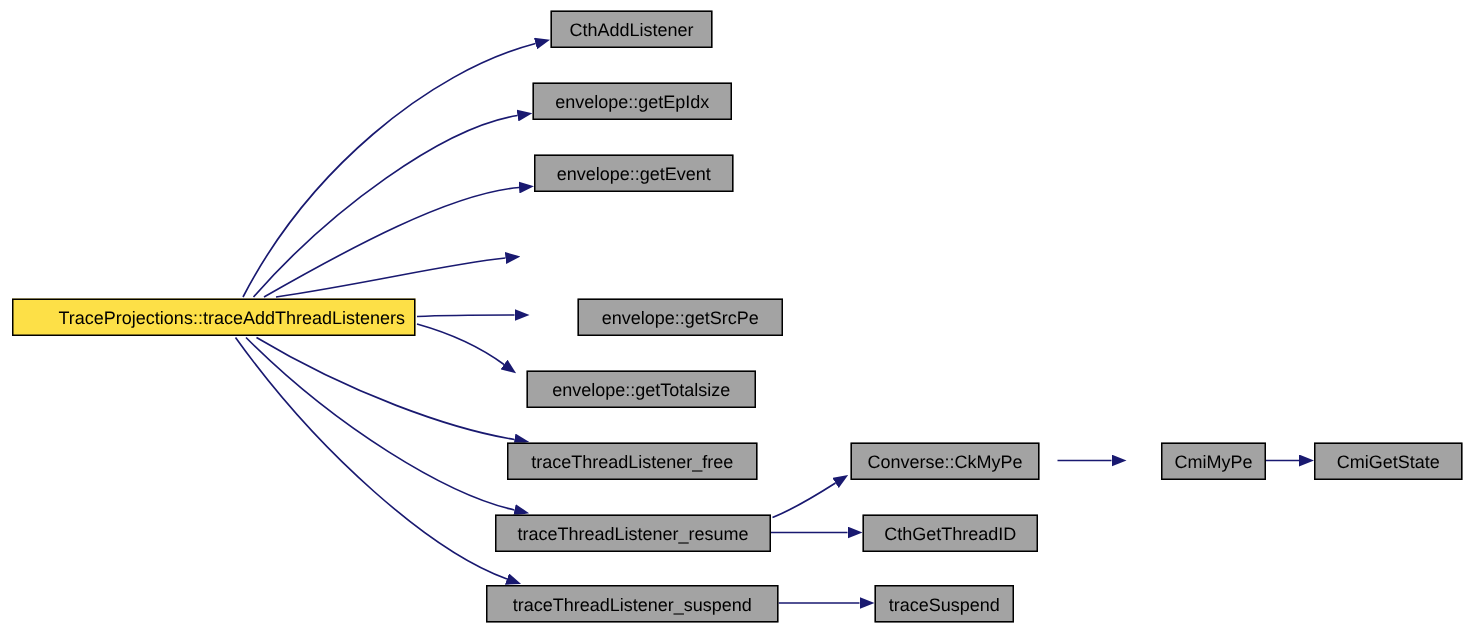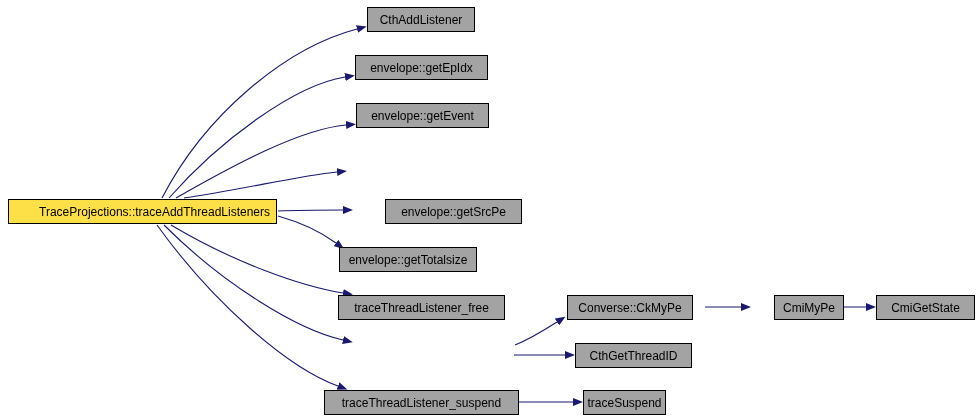--- a/index.html
+++ b/index.html
@@ -23,27 +23,27 @@
     font-size:12px;line-height:1;white-space:nowrap;
   }
   .node.focus{background:#fde047;padding-left:24px;}
   
   .n-main        {left:8px;  top:199px;width:269px;}
   .n-cthadd      {left:367px;top:7px;  width:108px;}
   .n-getepidx    {left:355px;top:55px; width:133px;}
   .n-getevent    {left:356px;top:103px;width:133px;}
   .n-getmsgtype  {left:347px;top:151px;width:150px;}
   .n-getsrcpe    {left:353px;top:199px;width:137px;margin-left:32px;}
-  .n-gettotalsize{left:339px;top:247px;width:138px;}
+  .n-gettotalsize{left:351px;top:247px;width:153px;}
   .n-free        {left:338px;top:295px;width:167px;}
   .n-resume      {left:330px;top:343px;width:184px;}
   .n-suspend     {left:324px;top:390px;width:195px;}
   .n-ckmype      {left:567px;top:295px;width:126px;}
   .n-cthgetthreadid{left:575px;top:343px;width:117px;}
-  .n-tracesuspend{left:583px;top:390px;width:83px;}
+  .n-tracesuspend{left:583px;top:390px;width:93px;}
   .n-cmimype     {left:774px;top:295px;width:70px;}
   .n-cmigetstate {left:876px;top:295px;width:99px;}
 </style>
 </head>
 <body>
 
 <div class="canvas">
 
   <svg class="edge-layer" width="979" height="419" viewBox="0 0 979 419">
     <defs>
@@ -68,20 +68,21 @@
   </svg>
 
   <div class="node focus n-main">TraceProjections::traceAddThreadListeners</div>
 
   <div class="node n-cthadd">CthAddListener</div>
   <div class="node n-getepidx">envelope::getEpIdx</div>
   <div class="node n-getevent">envelope::getEvent</div>
   <div class="node n-getsrcpe">envelope::getSrcPe</div>
   <div class="node n-gettotalsize">envelope::getTotalsize</div>
   <div class="node n-free">traceThreadListener_free</div>
+  <div class="node n-resume">traceThreadListener_resume</div>
   <div class="node n-suspend">traceThreadListener_suspend</div>
   <div class="node n-ckmype">Converse::CkMyPe</div>
   <div class="node n-cthgetthreadid">CthGetThreadID</div>
   <div class="node n-tracesuspend">traceSuspend</div>
   <div class="node n-cmimype">CmiMyPe</div>
   <div class="node n-cmigetstate">CmiGetState</div>
 
 </div>
 
 </body></html>

